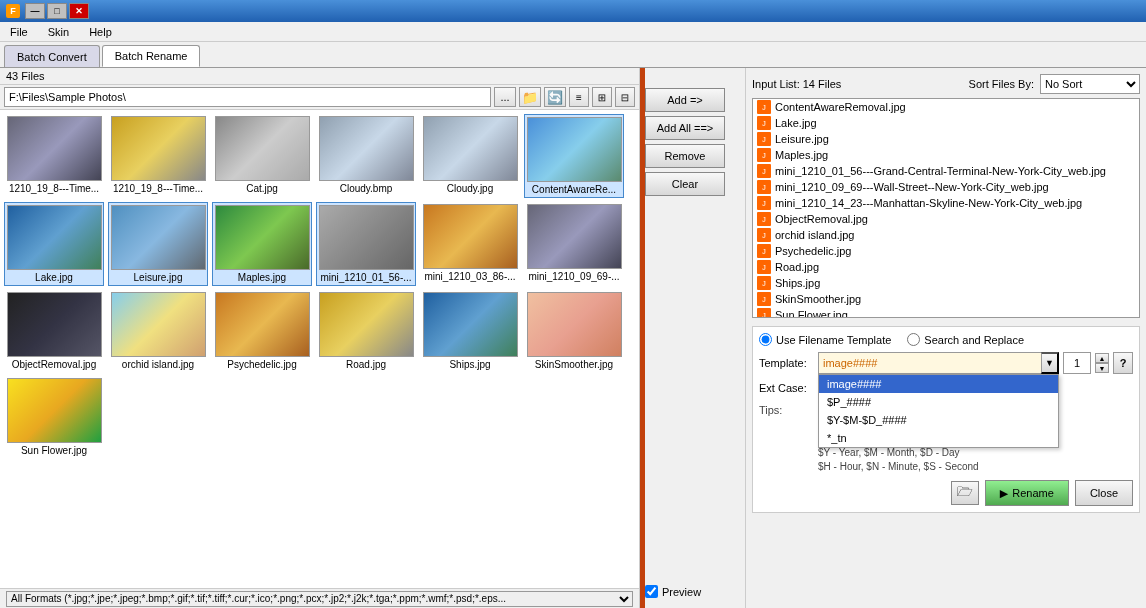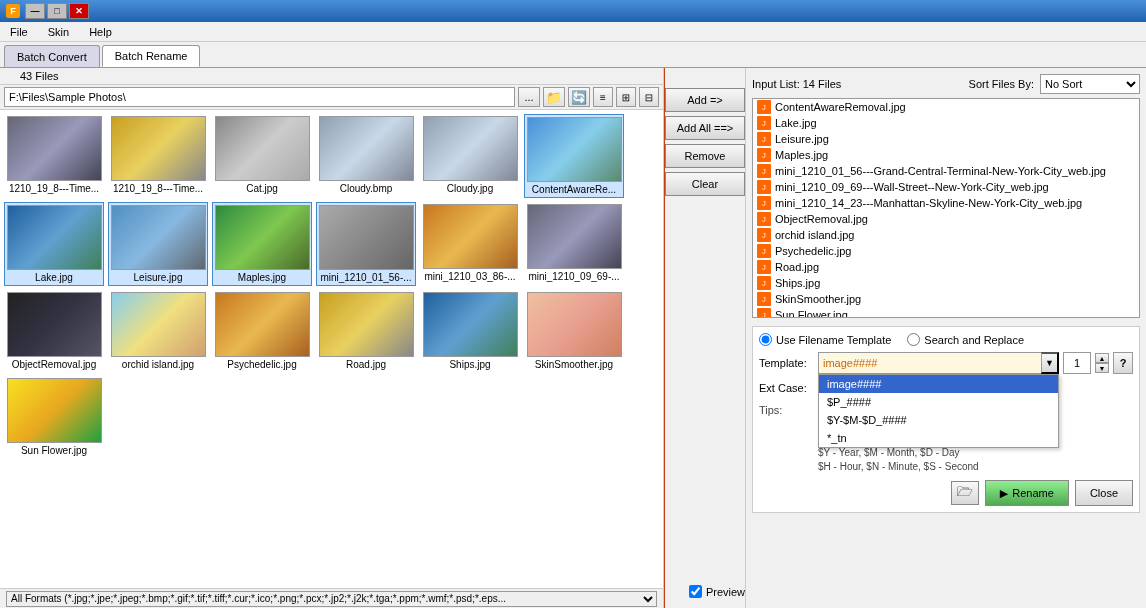--- a/index.html
+++ b/index.html
@@ -103,21 +103,21 @@
     }
     
     .left-panel {
       flex: 1;
       display: flex;
       flex-direction: column;
       border-right: 1px solid #ccc;
       background: white;
     }
     .file-count-bar {
-      padding: 2px 20px;
+      padding: 2px 6px;
       background: #f0f0f0;
       border-bottom: 1px solid #ccc;
       font-size: 11px;
     }
     .path-bar {
       display: flex;
       align-items: center;
       padding: 2px 4px;
       background: #f0f0f0;
       border-bottom: 1px solid #ccc;
@@ -206,29 +206,29 @@
       color: #333;
     }
     .format-dropdown {
       flex: 1;
       height: 16px;
       font-size: 10px;
       border: 1px solid #999;
     }
     
     .middle-buttons {
-      width: 82px;
+      width: 106px;
       display: flex;
       flex-direction: column;
-      align-items: flex-end;
+      align-items: flex-start;
       justify-content: flex-start;
       padding-top: 20px;
       gap: 4px;
       background: #f0f0f0;
-      border-left: 1px solid #c2410c;
+      border-left: 5px solid #c2410c;
       border-right: 1px solid #ccc;
     }
     .action-btn {
       width: 80px;
       height: 24px;
       border: 1px solid #888;
       background: linear-gradient(to bottom, #f8f8f8, #d8d8d8);
       cursor: pointer;
       font-size: 11px;
       display: flex;

